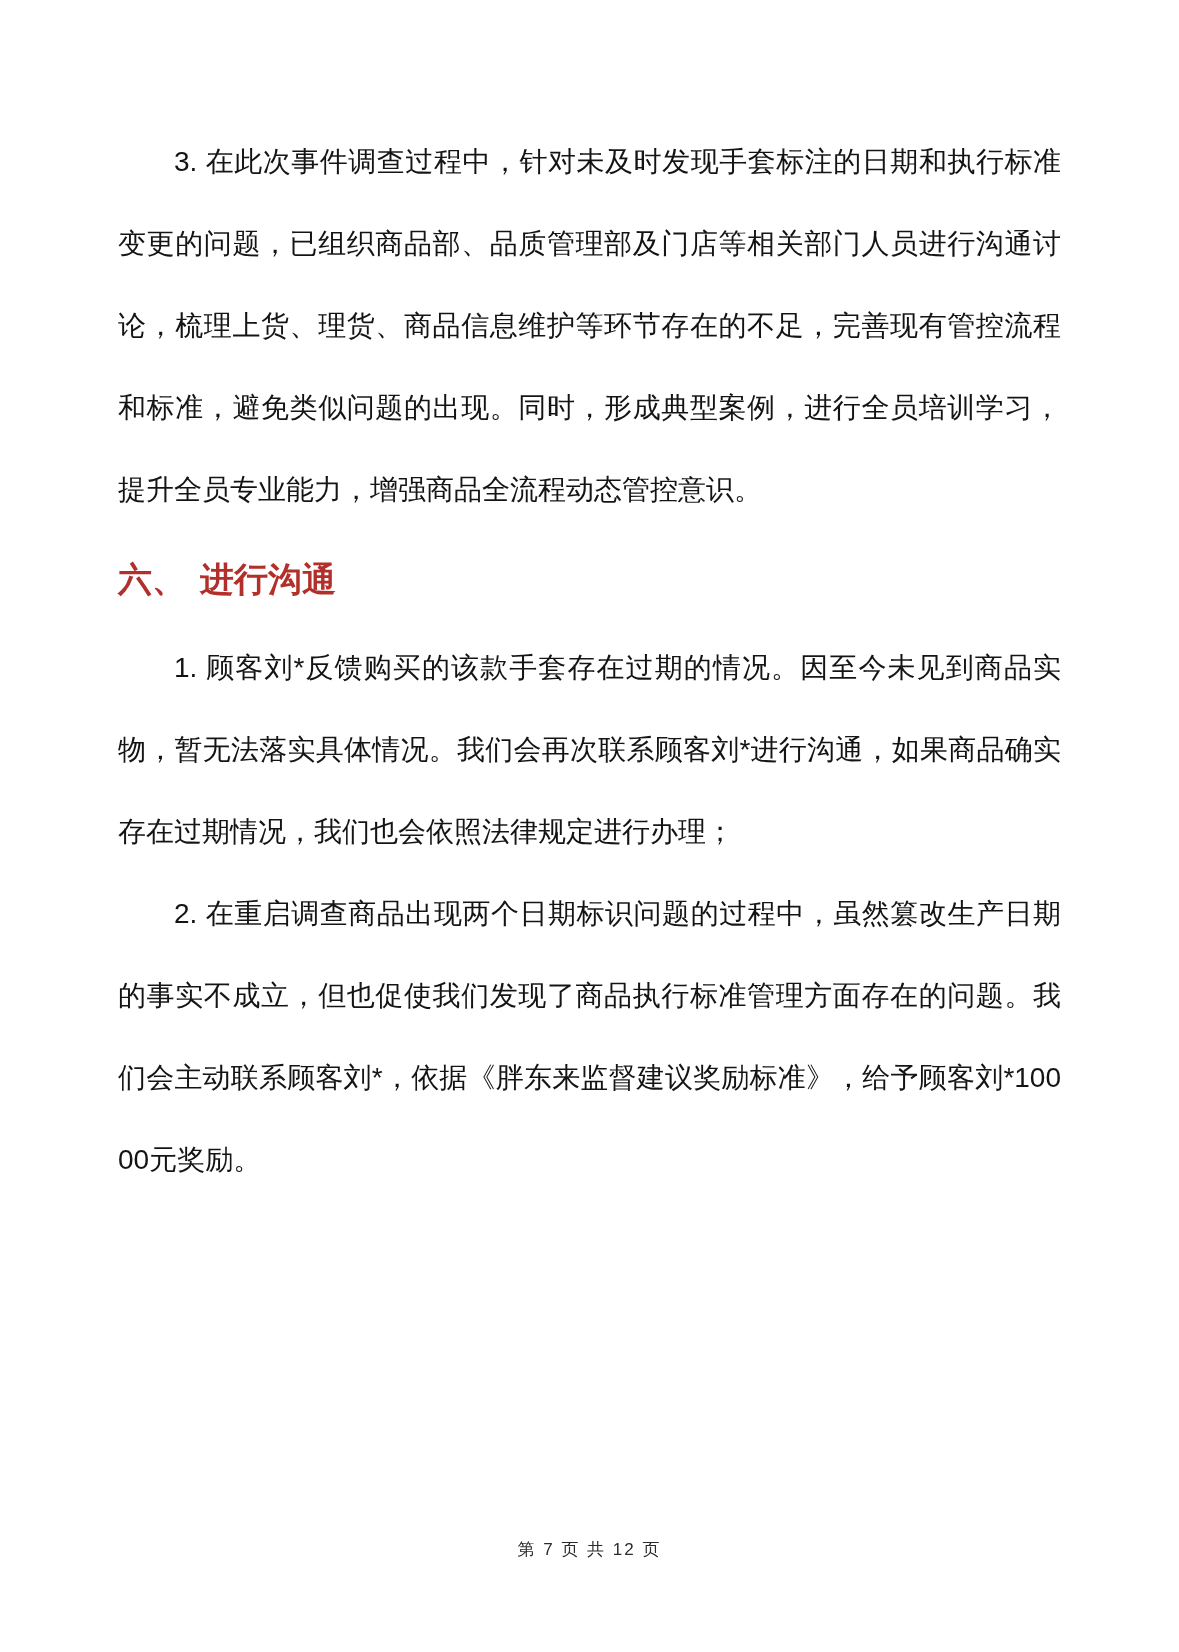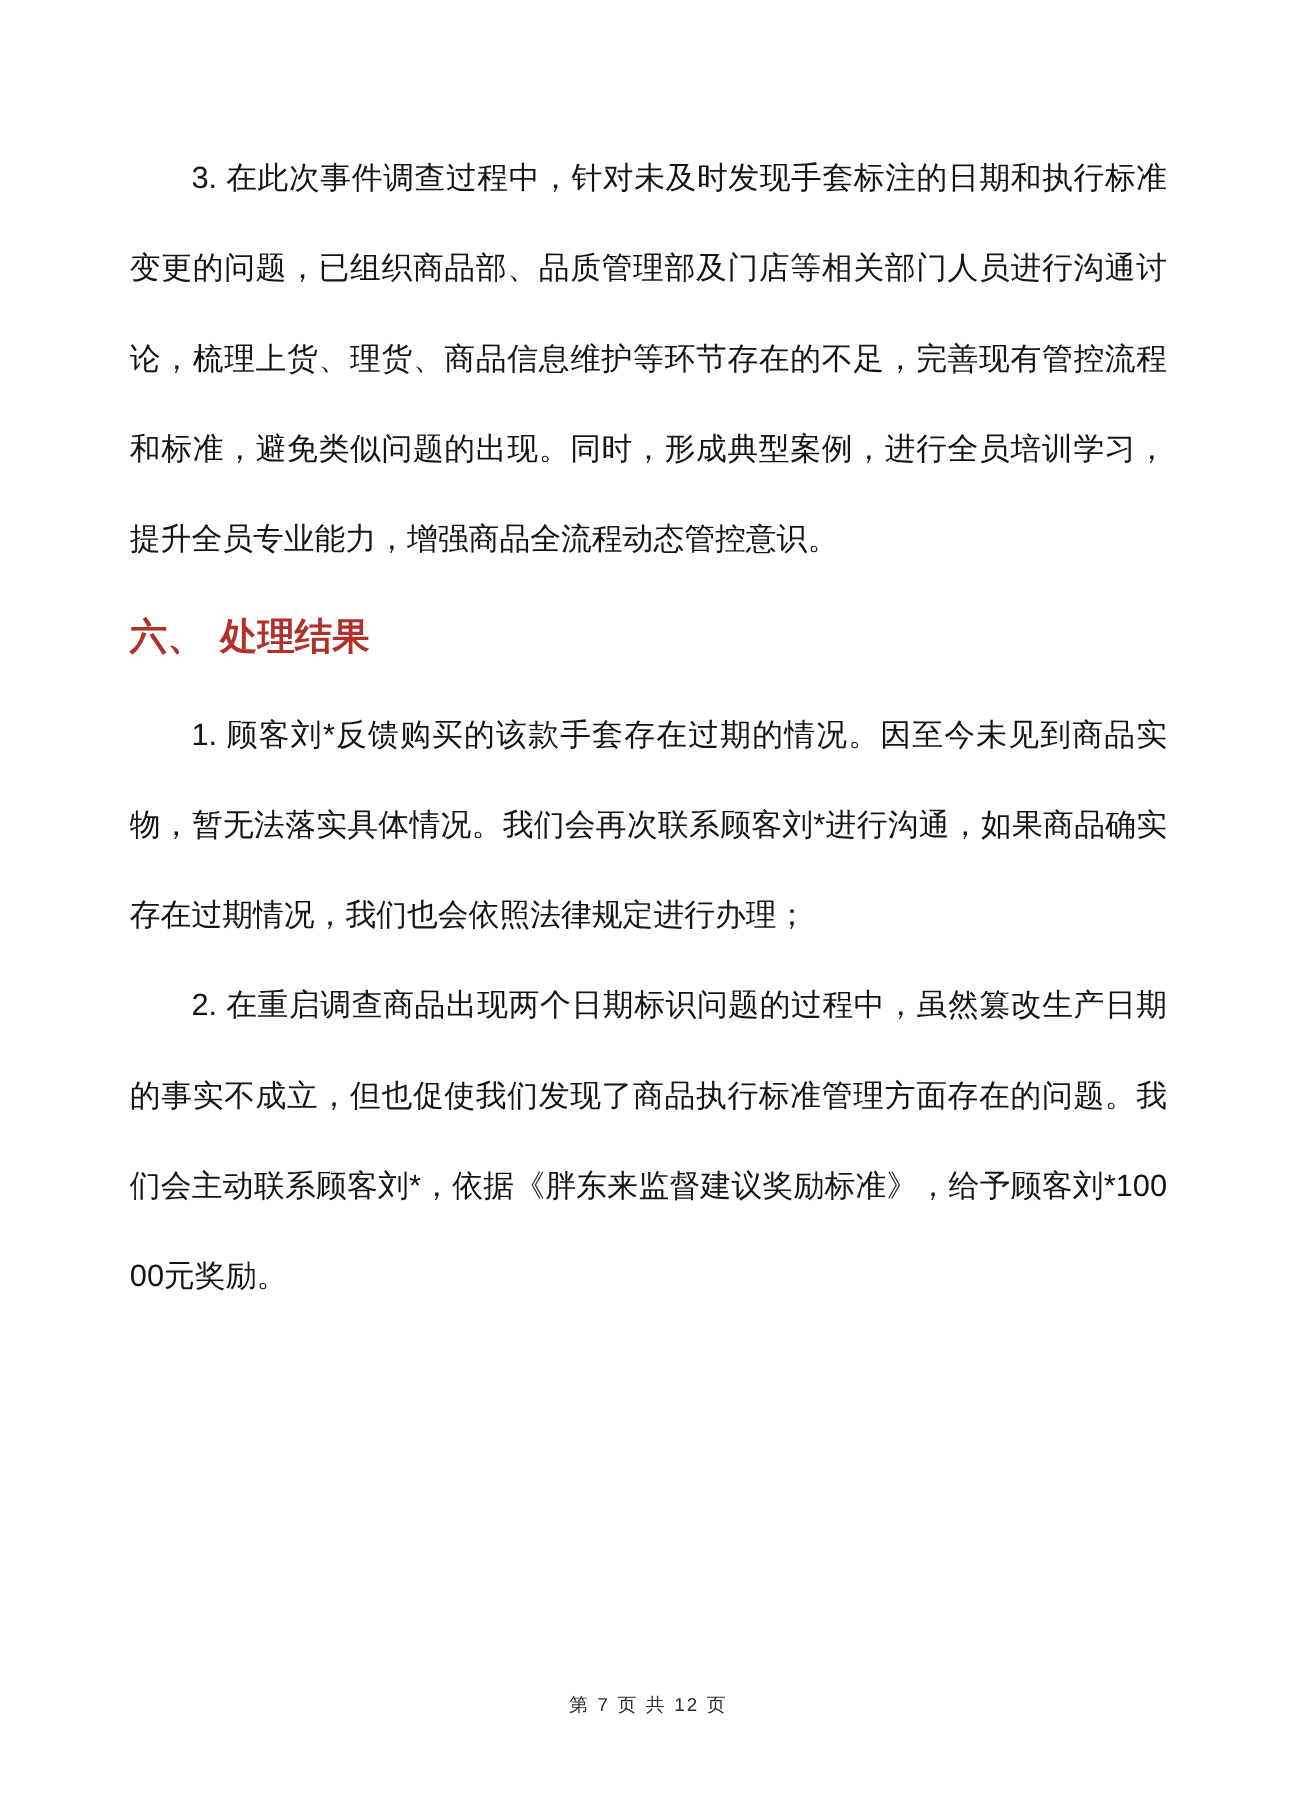--- a/index.html
+++ b/index.html
@@ -62,21 +62,21 @@
 </head>
 <body>
 
 <div class="page">
   <main class="content">
 
     <p class="para">3. 在此次事件调查过程中，针对未及时发现手套标注的日期和执行标准变更的问题，已组织商品部、品质管理部及门店等相关部门人员进行沟通讨论，梳理上货、理货、商品信息维护等环节存在的不足，完善现有管控流程和标准，避免类似问题的出现。同时，形成典型案例，进行全员培训学习，提升全员专业能力，增强商品全流程动态管控意识。</p>
 
     <h2 class="heading">
       <span class="heading-number">六、</span>
-      <span class="heading-title">处理结果</span>
+      <span class="heading-title">进行沟通</span>
     </h2>
 
     <p class="para">1. 顾客刘*反馈购买的该款手套存在过期的情况。因至今未见到商品实物，暂无法落实具体情况。我们会再次联系顾客刘*进行沟通，如果商品确实存在过期情况，我们也会依照法律规定进行办理；</p>
 
     <p class="para">2. 在重启调查商品出现两个日期标识问题的过程中，虽然篡改生产日期的事实不成立，但也促使我们发现了商品执行标准管理方面存在的问题。我们会主动联系顾客刘*，依据《胖东来监督建议奖励标准》，给予顾客刘*10000元奖励。</p>
 
   </main>
 
   <footer class="page-footer">第 7 页 共 12 页</footer>
 </div>

